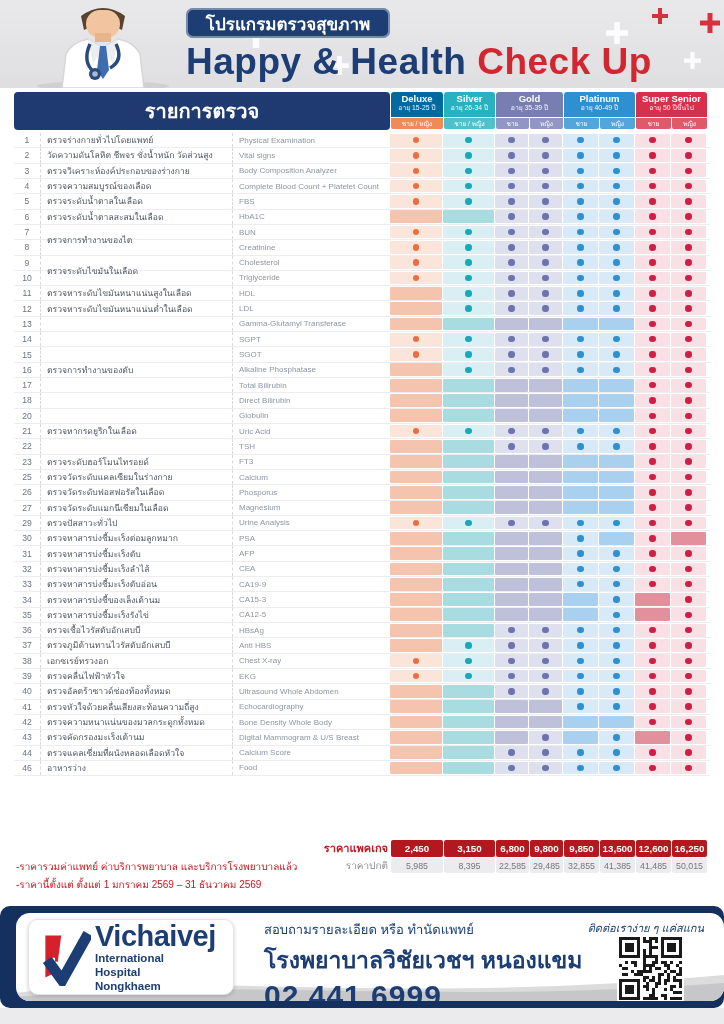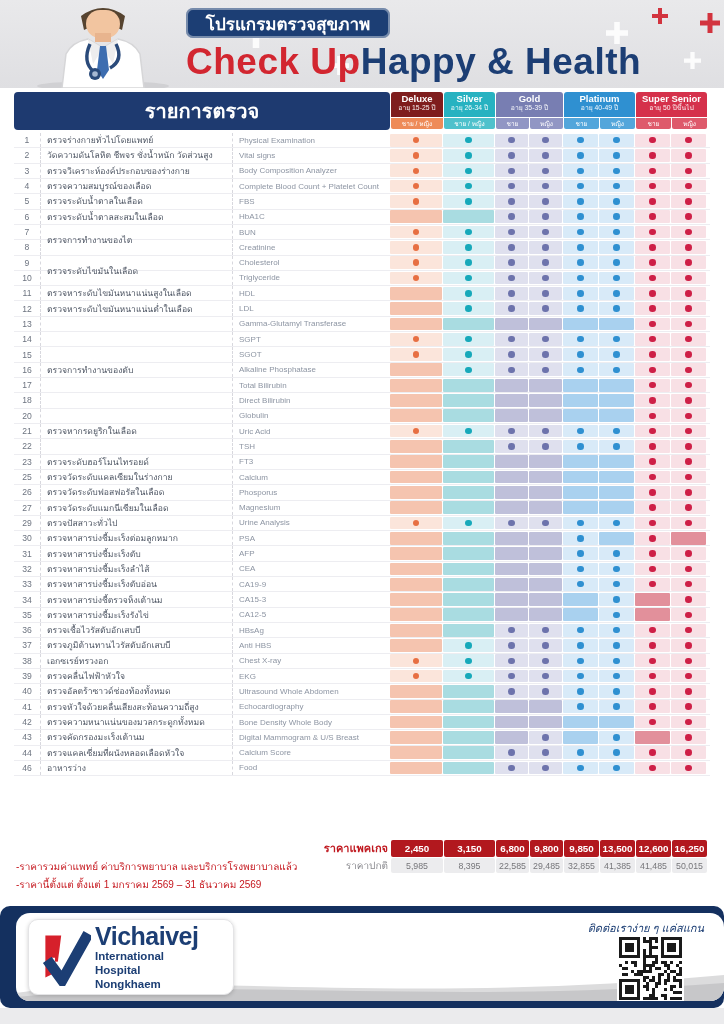--- a/index.html
+++ b/index.html
@@ -50,21 +50,21 @@
   .notes{position:absolute;left:16px;top:855px;color:#c5161d;}
   .notes-heading{font-weight:bold;font-size:11px;}
   .note-line{font-size:10px;margin-top:3.5px;}
   
   .footer-band{position:absolute;left:0;top:906px;width:724px;height:102px;background:#14305f;border-radius:10px;}
   .footer-panel{position:absolute;left:16px;top:913px;width:708px;height:88px;background:#ffffff;border-radius:14px;overflow:hidden;}
   .wave{position:absolute;left:0;bottom:0;width:708px;height:34px;}
   .logo-card{position:absolute;left:12px;top:6px;width:206px;height:76px;background:#fff;border:1px solid #e4e4e6;
         border-radius:10px;box-shadow:0 1px 4px rgba(0,0,0,.18);display:flex;align-items:center;padding-left:8px;box-sizing:border-box;}
   .logo-text{margin-left:4px;color:#1c3e74;line-height:1;}
-  .logo-name{font-size:25px;font-weight:bold;letter-spacing:-.5px;}
+  .logo-name{font-size:29px;font-weight:bold;letter-spacing:-.5px;}
   .logo-sub{font-size:11.5px;font-weight:bold;margin-top:2.5px;}
   .contact{position:absolute;left:248px;top:6px;color:#1c3e74;}
   .inquiry{font-size:13px;}
   .hospital{font-size:23px;font-weight:bold;margin-top:2px;white-space:nowrap;}
   .phone{font-size:30px;font-weight:bold;letter-spacing:1px;margin-top:1px;}
   .scan-label{position:absolute;right:20px;top:6px;color:#1c3e74;font-size:11px;font-style:italic;}
   .qr{position:absolute;right:40px;top:22px;background:#fff;padding:2px;}
   .below-band{position:absolute;left:0;top:1008px;width:724px;height:16px;background:#ebebed;}
 </style>
 </head>
@@ -104,31 +104,31 @@
       <path d="M72,44 Q64,62 76,72" stroke="#2a4a7a" fill="none" stroke-width="3.4"></path>
       <path d="M98,44 Q106,60 92,68" stroke="#2a4a7a" fill="none" stroke-width="3.4"></path>
       <circle cx="77" cy="74" r="6" fill="#2a4a7a"></circle>
         <circle cx="77" cy="74" r="2.8" fill="#a6b8d2"></circle>
     </svg>
 
     <div class="pill">
       <span>โปรแกรมตรวจสุขภาพ</span>
     </div>
     <div class="big-title">
+      <span id="title-main" style="color: rgb(28, 62, 116);">Happy &amp; Health </span>
       <span id="title-accent" style="color: rgb(210, 38, 48);">Check Up</span>
-      <span id="title-main" style="color: rgb(28, 62, 116);">Happy &amp; Health </span>
     </div>
   </div>
 
   <div class="list-header">
     <span>รายการตรวจ</span>
   </div>
   <div id="pkg-header">
       <div class="pkg" style="width: 52px;">
-        <div class="pkg-top" style="background:#7f1d1d">
+        <div class="pkg-top" style="background:#0369a1">
        <div class="pkg-name">Deluxe</div>
        <div class="pkg-age">อายุ 15-25 ปี</div>
      </div>
      <div class="pkg-genders">
           <div class="gcell" style="background:#ee8b58">ชาย / หญิง</div>
         </div>
       </div>
       <div class="pkg" style="width: 51px;">
         <div class="pkg-top" style="background:#27b2c1">
        <div class="pkg-name">Silver</div>
@@ -1011,21 +1011,21 @@
             <span class="dot" style="background:#ce2047"></span>
           </div>
           <div class="dcell" style="width:35px;background:#f8e0e5">
             <span class="dot" style="background:#ce2047"></span>
           </div>
         </div>
       </div>
       <div class="trow">
         <div class="cell num">34</div>
         <div class="cell thai">
-          <span>ตรวจหาสารบ่งชี้ตรวจห็งเต้านม</span>
+          <span>ตรวจหาสารบ่งชี้ของเล็งเต้านม</span>
         </div>
         <div class="cell en">CA15-3</div>
         <div class="dots">
           <div class="dcell" style="width:52px;background:#f5c4af"></div>
           <div class="dcell" style="width:51px;background:#a9dce1"></div>
           <div class="dcell" style="width:33px;background:#bfc0da"></div>
           <div class="dcell" style="width:33px;background:#bfc0da"></div>
           <div class="dcell" style="width:35px;background:#a9d1ef"></div>
           <div class="dcell" style="width:35px;background:#d8eaf8">
             <span class="dot" style="background:#2f90d1"></span>
@@ -1381,20 +1381,25 @@
         <rect x="10.5" y="35" width="13" height="4.6" fill="#ffffff"></rect>
         <rect x="14.7" y="30.8" width="4.6" height="13" fill="#ffffff"></rect>
         <path d="M11,33 L27,55 L55,5" stroke="#1c3e74" stroke-width="11.5" fill="none"></path>
       </svg>
       <div class="logo-text">
         <div class="logo-name">Vichaivej</div>
         <div class="logo-sub">International</div>
         <div class="logo-sub">Hospital</div>
         <div class="logo-sub">Nongkhaem</div>
       </div>
+    </div>
+    <div class="contact">
+      <div class="inquiry">สอบถามรายละเอียด หรือ ทำนัดแพทย์</div>
+      <div class="hospital">โรงพยาบาลวิชัยเวชฯ หนองแขม</div>
+      <div class="phone">02 441 6999</div>
     </div>
     <div class="scan-label">ติดต่อเราง่าย ๆ แค่สแกน</div>
     <div class="qr" id="qr"><svg width="63" height="63" viewBox="0 0 63 63">
           <rect x="24" y="0" width="3" height="3" fill="#1a1a1a"></rect>
           <rect x="30" y="0" width="3" height="3" fill="#1a1a1a"></rect>
           <rect x="33" y="0" width="3" height="3" fill="#1a1a1a"></rect>
           <rect x="36" y="0" width="3" height="3" fill="#1a1a1a"></rect>
           <rect x="24" y="3" width="3" height="3" fill="#1a1a1a"></rect>
           <rect x="27" y="3" width="3" height="3" fill="#1a1a1a"></rect>
           <rect x="30" y="3" width="3" height="3" fill="#1a1a1a"></rect>

